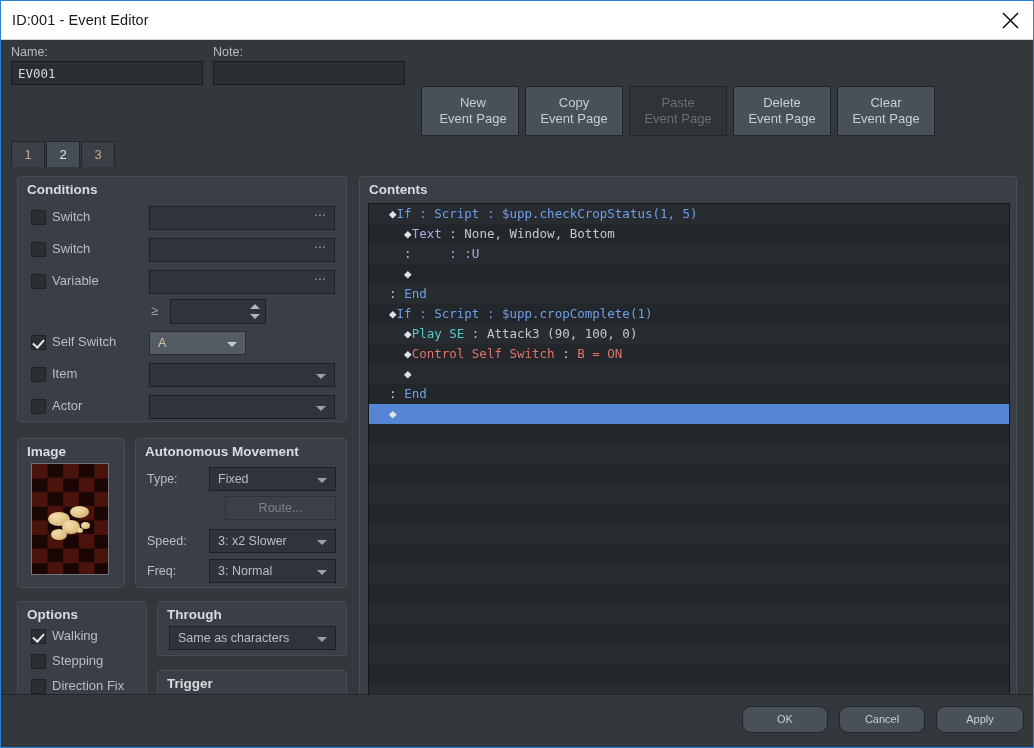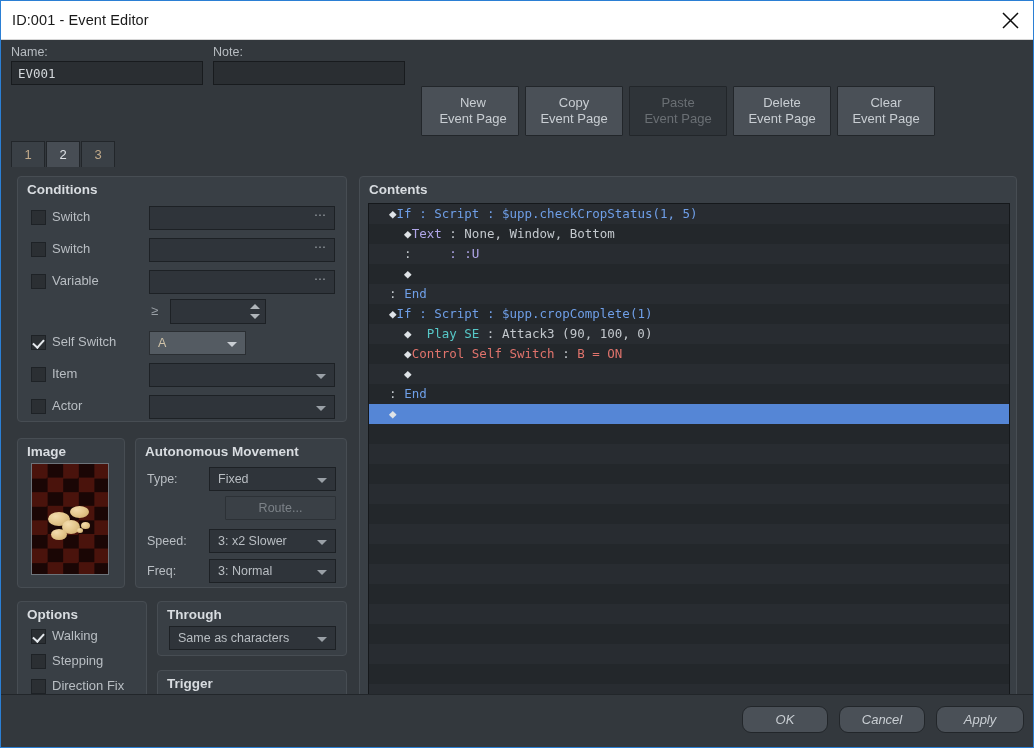--- a/index.html
+++ b/index.html
@@ -291,21 +291,21 @@
     font-size: 12.5px;
     white-space: pre;
     color: #c3c8cd;
     padding-left: 5px;
     box-sizing: border-box;
   }
   .cl-row.odd  { background: #282c31; }
   .cl-row.even { background: #23272b; }
   .cl-row.selected { background: #5586d6; color: #ffffff; }
   .tok-blue   { color: #6f9fe8; }
-  .tok-cyan   { color: #57c8c8; margin-left: 15px; }
+  .tok-cyan   { color: #57c8c8; }
   .tok-red    { color: #e0736c; }
   .tok-purple { color: #b0a6e8; }
   .tok-plain  { color: #c3c8cd; }
   .diamond    { color: #dfe3e7; }
 
   
   #bottom-bar {
     flex: 0 0 auto;
     height: 52px;
     background: #33383d;
@@ -313,26 +313,25 @@
     position: relative;
   }
   .dlg-btn {
     position: absolute;
     top: 11px;
     box-sizing: border-box;
     height: 27px;
     background: #4a5057;
     border: 1px solid #22262a;
     color: #c9ced3;
-    font-size: 13px;
+    font-size: 11px;
     line-height: 25px;
     text-align: center;
     cursor: pointer;
     border-radius: 9px;
-    font-style: italic;
   }
   #btn-ok     { left: 741px; width: 86px; }
   #btn-cancel { left: 838px; width: 86px; }
   #btn-apply  { left: 935px; width: 88px; }
 </style>
 </head>
 <body>
 
 <div id="window">
 

